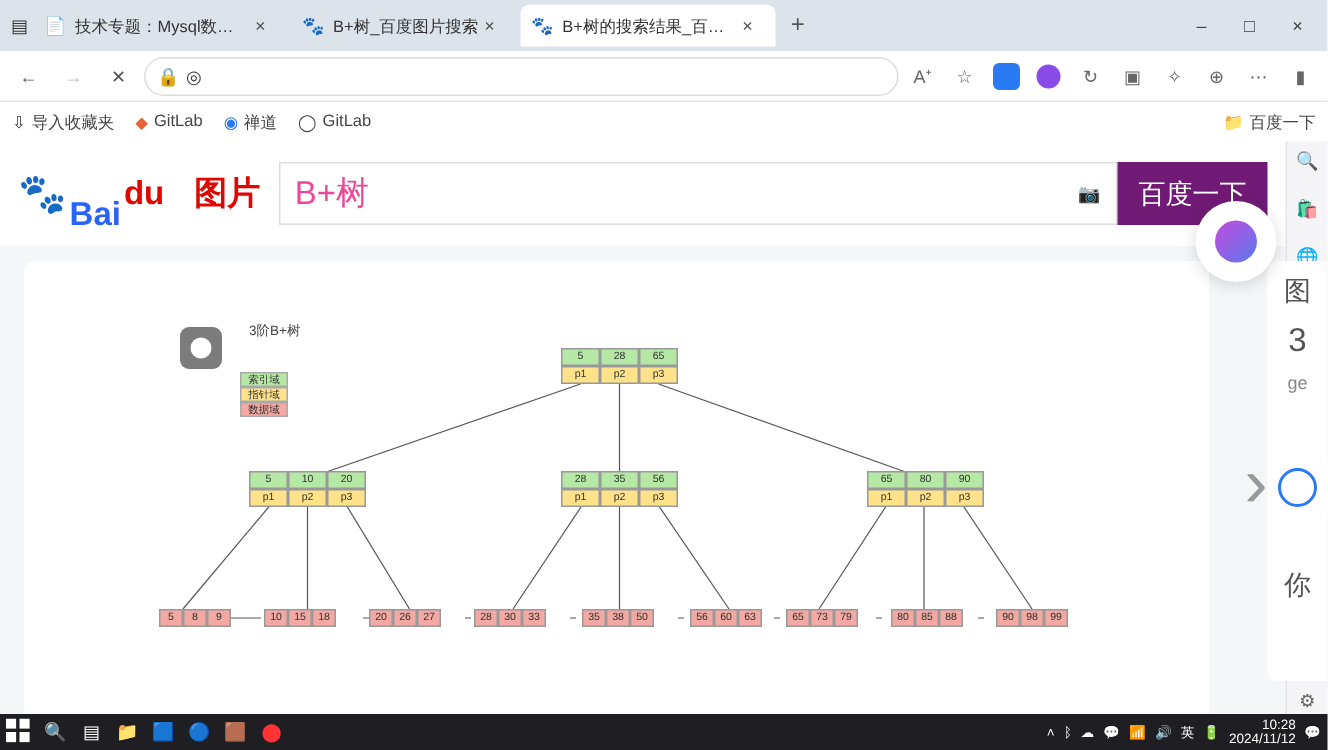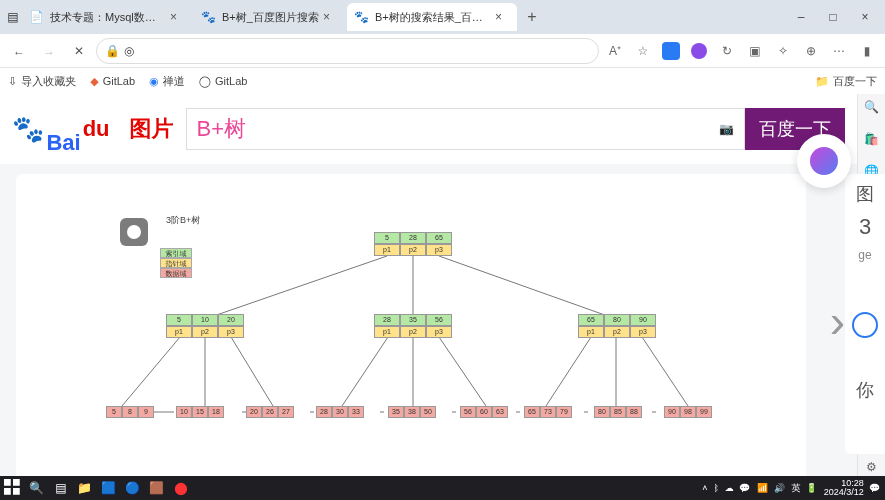--- a/index.html
+++ b/index.html
@@ -361,17 +361,17 @@
     <span>˄</span>
     <span>ᛒ</span>
     <span>☁</span>
     <span style="color:#3c3;">💬</span>
     <span>📶</span>
     <span>🔊</span>
     <span>英</span>
     <span>🔋</span>
     <div class="clock">
       <span>10:28</span>
-        <span>2024/3/12</span>
+        <span>2024/11/12</span>
     </div>
     <span>💬</span>
   </div>
 </div>
 
 </body></html>

